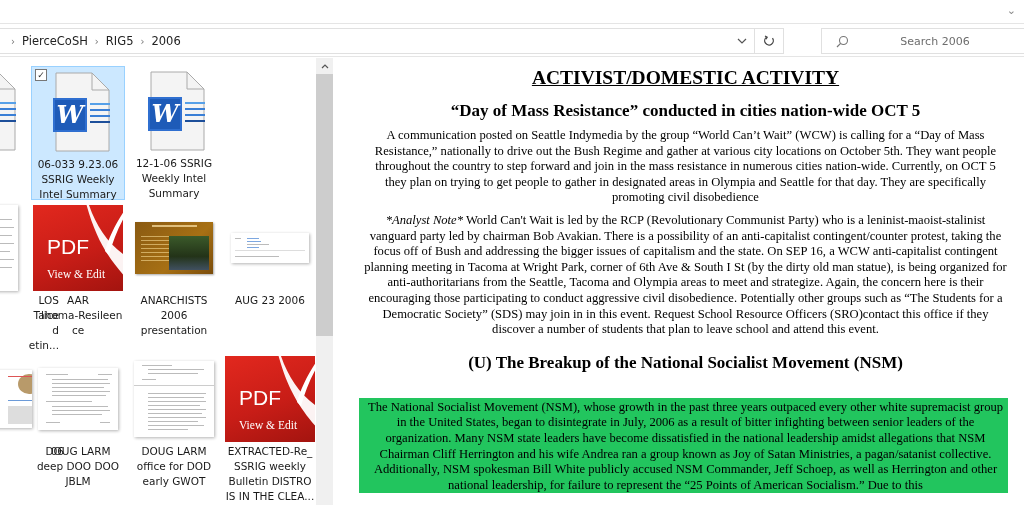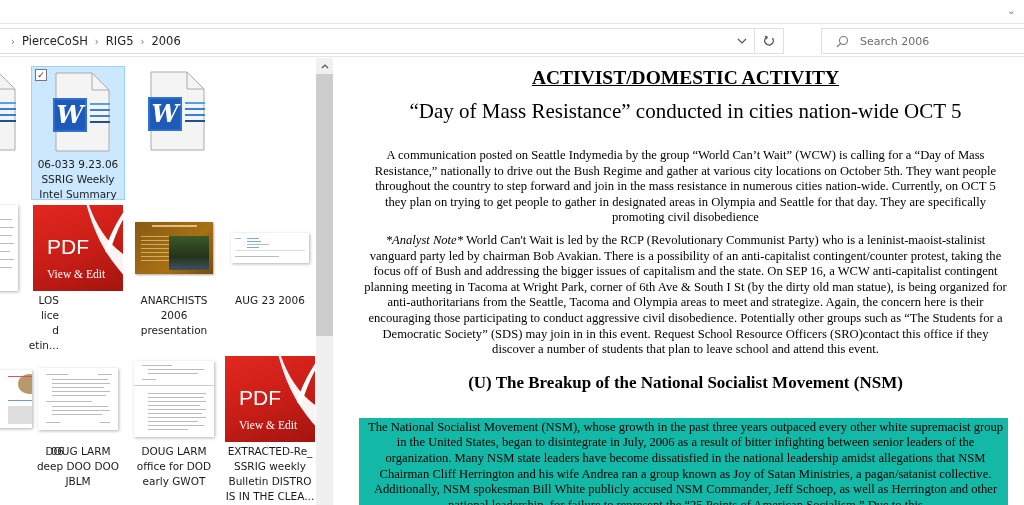--- a/index.html
+++ b/index.html
@@ -8,21 +8,21 @@
   .ribbon-chevron { position: absolute; right: 8px; top: 4px; font-size: 11px; color: #888; }
   .navbar { position: absolute; left: 0; top: 25px; width: 1024px; height: 32px; background: #fff; border-bottom: 1px solid #e5e5e5; }
   .address { position: absolute; left: 0; top: 3px; width: 784px; height: 26px; border: 1px solid #e0e0e0; border-left: none; background: #fff; display: flex; align-items: center; }
   .crumbs { display: flex; align-items: center; font-size: 11.5px; color: #222; padding-left: 4px; }
   .crumb-sep { color: #777; font-size: 10px; margin: 0 7px; }
   .crumb { cursor: pointer; }
   .addr-dropdown { position: absolute; right: 30px; top: 0; width: 22px; height: 24px; display: flex; align-items: center; justify-content: center; font-size: 10px; color: #555; }
   .refresh-btn { position: absolute; right: 0; top: 0; width: 29px; height: 24px; border-left: 1px solid #e0e0e0; display: flex; align-items: center; justify-content: center; font-size: 13px; color: #444; }
   .search { position: absolute; left: 821px; top: 3px; width: 203px; height: 26px; border: 1px solid #e0e0e0; border-right: none; display: flex; align-items: center; background: #fff; }
   .search-icon { width: 14px; margin-left: 14px; margin-right: 10px; display: flex; align-items: center; }
-  .search-input { border: none; outline: none; font-family: "DejaVu Sans", "Liberation Sans", sans-serif; font-size: 11px; color: #666; background: transparent; width: 150px; }
+  .search-input { border: none; outline: none; font-family: "DejaVu Sans", "Liberation Sans", sans-serif; font-size: 11px; color: #666; background: transparent; width: 150px; text-align: center; }
   .search-input::placeholder { color: #6d6d6d; }
 
   .files { position: absolute; left: 0; top: 58px; width: 316px; height: 447px; overflow: hidden; background: #fff; }
   .tile { position: absolute; width: 94px; text-align: center; }
   .tile.selected { background: #cce8ff; border: 1px solid #99d1ff; }
   .tile .thumb { position: relative; width: 94px; height: 90px; display: flex; align-items: center; justify-content: center; }
   .tile .label { font-size: 10.5px; line-height: 15px; color: #1a1a1a; padding: 0 1px 2px; word-wrap: break-word; }
   .checkbox { position: absolute; left: 3px; top: 2px; width: 12px; height: 12px; border: 1px solid #777; background: #fff; font-size: 9px; line-height: 10px; color: #333; text-align: center; }
 
   .doc-page { position: relative; width: 62px; height: 80px; }
@@ -47,25 +47,25 @@
   .paper-thumb { width: 78px; height: 58px; background: #fff; box-shadow: 1px 1px 3px rgba(0,0,0,0.3); position: relative; overflow: hidden; }
   .paper-thumb .ln { position: absolute; left: 8px; height: 1px; background: #bbb; }
 
   .scrollbar { position: absolute; left: 316px; top: 58px; width: 17px; height: 447px; background: #f0f0f0; }
   .scroll-up { position: absolute; left: 0; top: 0; width: 17px; height: 17px; display: flex; align-items: center; justify-content: center; font-size: 9px; color: #555; }
   .scroll-thumb { position: absolute; left: 0; top: 16px; width: 17px; height: 262px; background: #cdcdcd; }
 
   .preview { position: absolute; left: 333px; top: 58px; width: 691px; height: 447px; background: #fff; overflow: hidden; font-family: "Liberation Serif", serif; color: #000; }
   .doc { position: absolute; left: 30px; top: 8px; width: 645px; text-align: center; }
   .h-main { font-size: 19.5px; font-weight: bold; text-decoration: underline; line-height: 24px; margin-bottom: 10px; }
-  .h-sub { font-size: 21px; font-weight: normal; line-height: 22px; margin-bottom: 26px; }
+  .h-sub { font-size: 17px; font-weight: bold; line-height: 22px; margin-bottom: 6px; }
   .para { font-size: 12.6px; line-height: 15.6px; margin-bottom: 7px; }
   .para em { font-style: italic; }
   .h-sec { font-size: 17px; font-weight: bold; line-height: 22px; margin-top: 14px; margin-bottom: 9px; }
-  .para.shaded { background: #14b8a6; margin-left: -4px; padding-left: 4px; padding-top: 2px; margin-top: 24px; }
+  .para.shaded { background: #22c55e; margin-left: -4px; padding-left: 4px; padding-top: 2px; margin-top: 24px; }
 </style>
 </head>
 <body>
 
 <div class="ribbon-strip">
   <span class="ribbon-chevron">⌄</span>
 </div>
 
 <div class="navbar">
   <div class="address">
@@ -155,20 +155,25 @@
           </svg>
         <div class="word-badge">W</div>
         <div class="word-lines">
             <div></div>
             <div></div>
             <div></div>
             <div></div>
           </div>
       </div>
     </div>
+    <div class="label">
+      <div>12-1-06 SSRIG</div>
+      <div>Weekly Intel</div>
+      <div>Summary</div>
+    </div>
   </div>
 
 
   <div class="tile" style="left:-62px; top:145px;">
     <div class="thumb">
       <div class="paper-thumb" style="width:66px;height:86px;margin-left:0;">
         <div class="ln" style="left:40px;top:14px;width:20px;"></div>
         <div class="ln" style="left:40px;top:22px;width:22px;"></div>
         <div class="ln" style="left:40px;top:30px;width:20px;"></div>
         <div class="ln" style="left:40px;top:38px;width:22px;"></div>
@@ -188,20 +193,25 @@
   <div class="tile" style="left:31px; top:145px;">
     <div class="thumb">
       <div class="pdf-icon">
         <svg class="pdf-x" viewBox="0 0 46 80">
             <path d="M6 0 C14 26 26 44 46 58 L46 80 C28 60 14 40 4 0 Z" fill="#fff" opacity="0.95"></path>
             <path d="M46 8 C36 22 28 38 24 52 L28 56 C32 42 38 26 46 14 Z" fill="#fff"></path>
           </svg>
         <span class="pdf-text">PDF</span>
         <span class="pdf-sub">View &amp; Edit</span>
       </div>
+    </div>
+    <div class="label">
+      <div>AAR</div>
+      <div>Tahoma-Resileen</div>
+      <div>ce</div>
     </div>
   </div>
 
   <div class="tile" style="left:127px; top:145px;">
     <div class="thumb">
       <div class="slide-thumb">
         <div class="slide-title">
             <div></div>
           </div>
         <div class="slide-lines" style="width:28px;">

